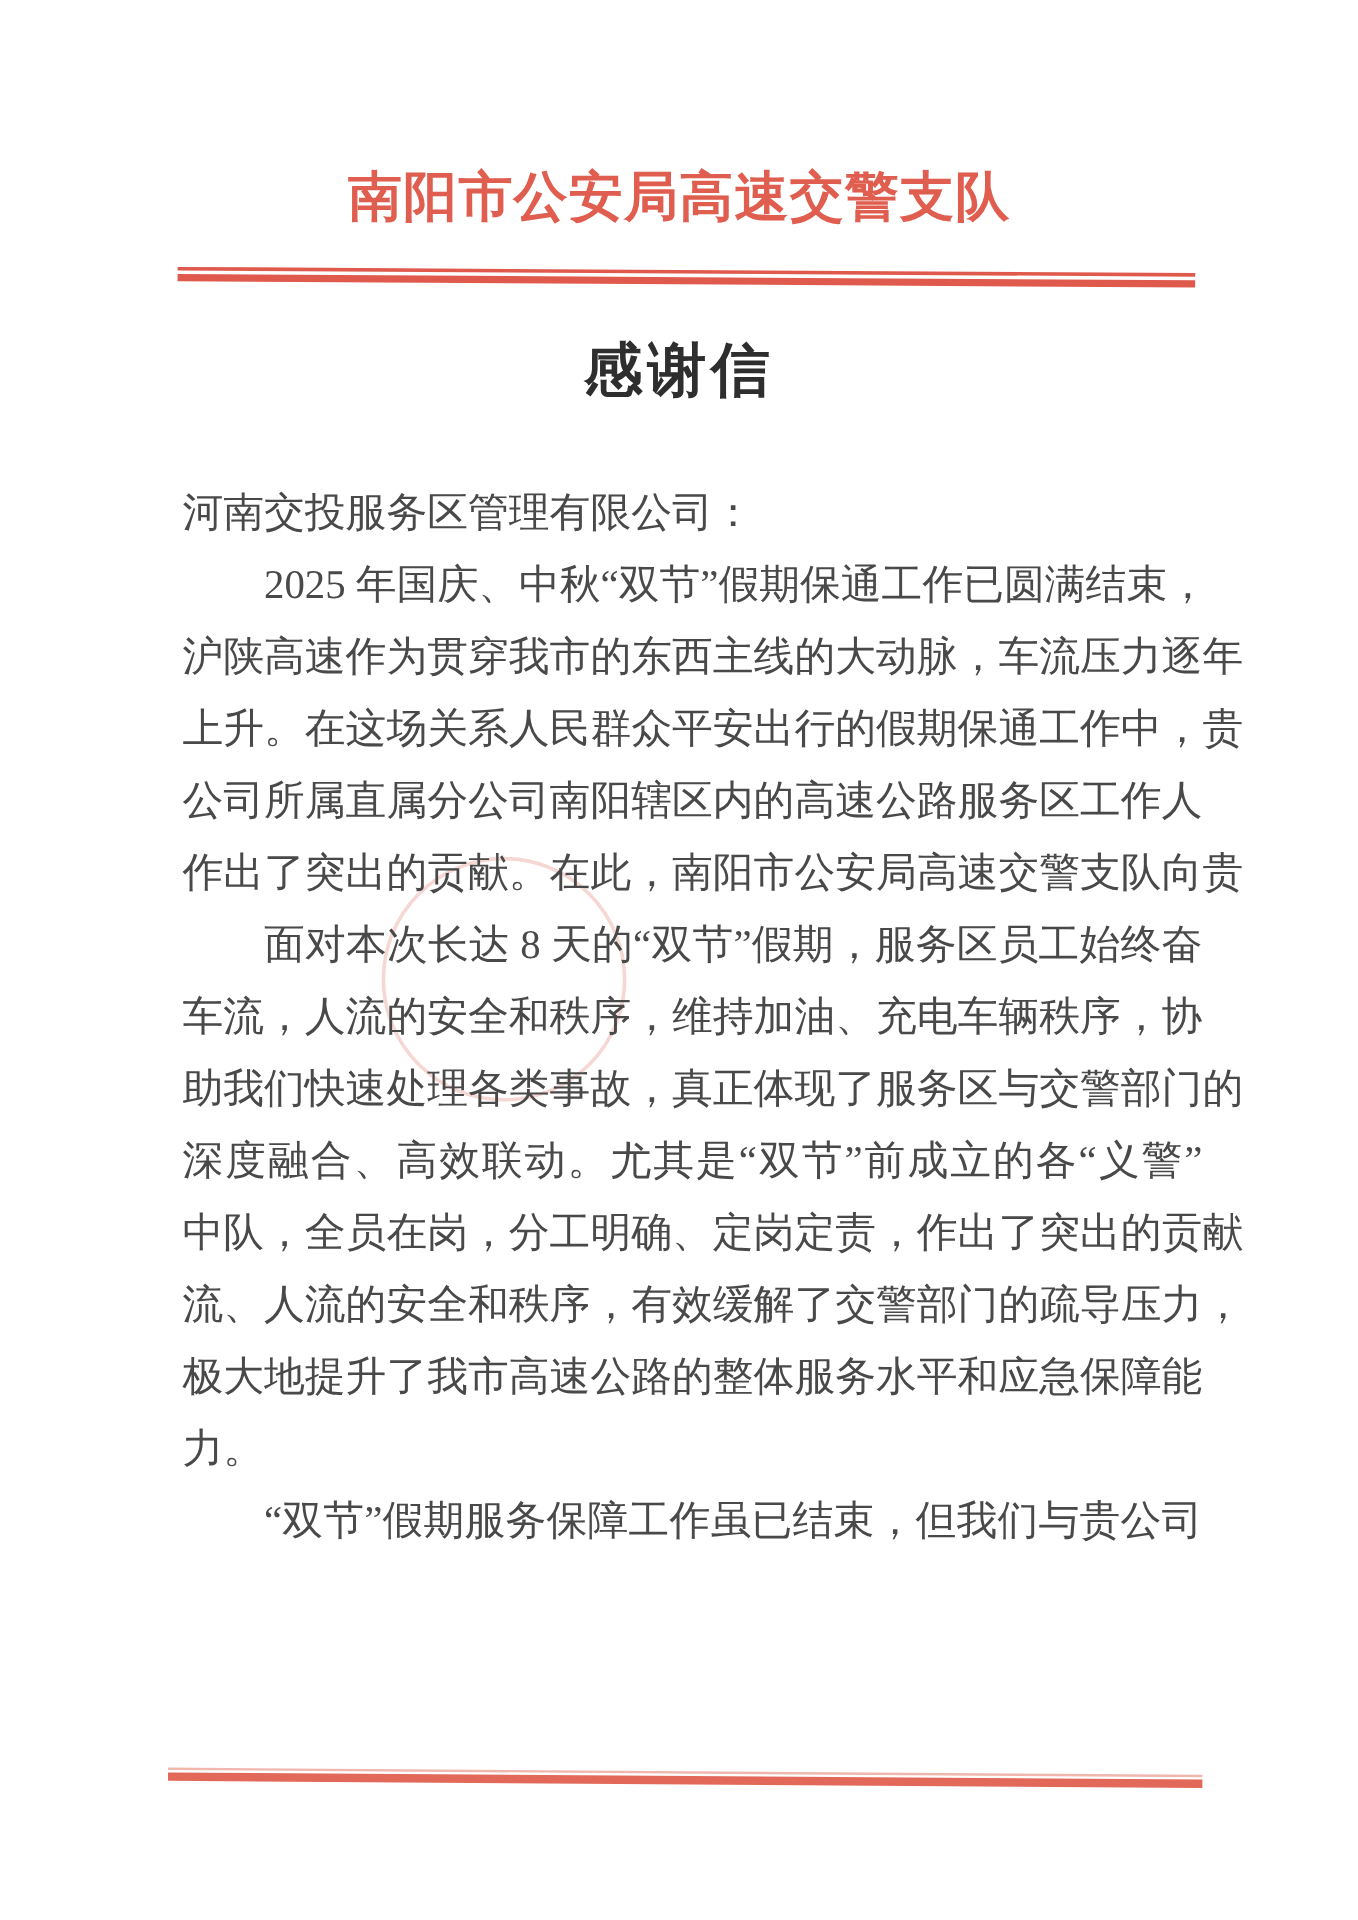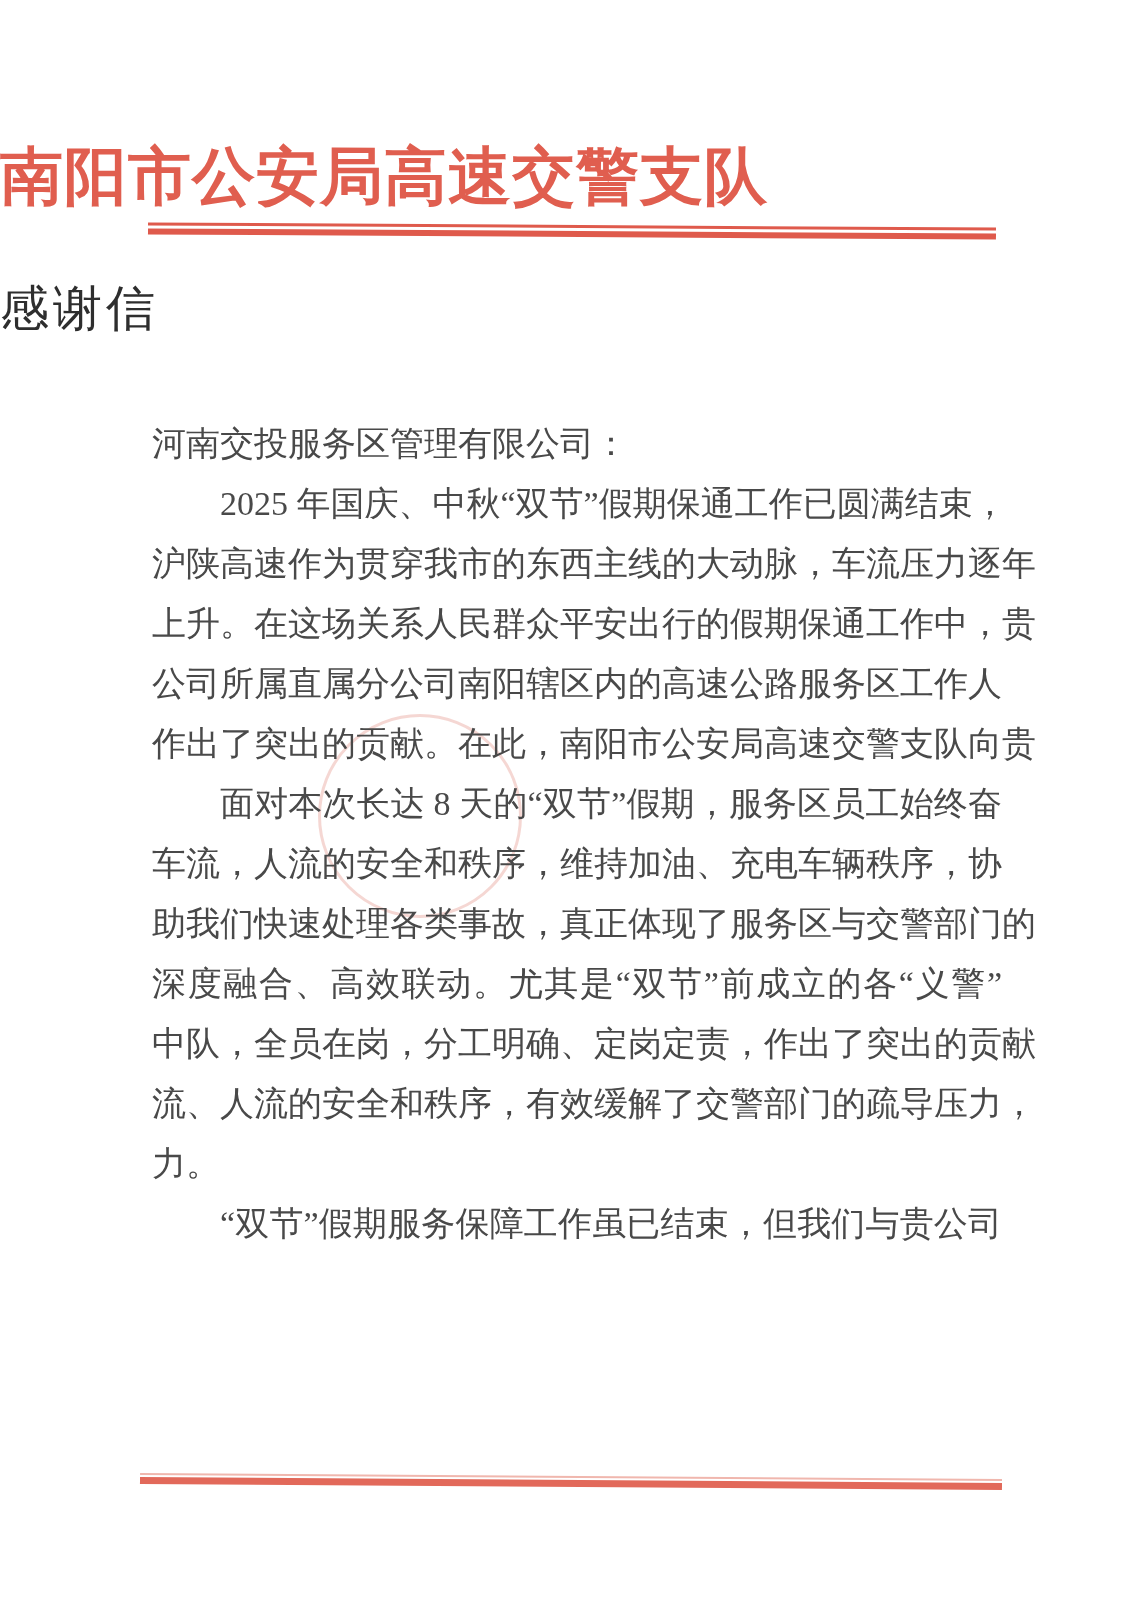--- a/index.html
+++ b/index.html
@@ -11,47 +11,47 @@
   html,body{margin:0;padding:0;}
   body{
     width:1132px;height:1600px;
     background:#ffffff;
     font-family:"Liberation Serif","DejaVu Serif",serif;
     overflow:hidden;position:relative;
   }
   .page{position:absolute;inset:0;background:#fff;}
   .letterhead{
     position:absolute;top:134px;left:0;right:0;
-    text-align:left;
-    font-size:63px;font-weight:bold;
+    text-align:center;
+    font-size:45px;font-weight:bold;
     letter-spacing:1px;
     color:var(--red);
     white-space:nowrap;
   }
   .head-rule{
     position:absolute;top:225px;left:148px;width:848px;
     transform:rotate(0.35deg);
   }
   .head-rule .rule-thin{height:3px;background:var(--rule-red);margin-bottom:3px;}
   .head-rule .rule-thick{height:6px;background:var(--rule-red);}
   .doc-title{
     position:absolute;top:276px;left:0;right:0;margin:0;
-    text-align:left;
-    font-size:49px;font-weight:normal;
+    text-align:center;
+    font-size:49px;font-weight:bold;
     color:var(--title-ink);
     letter-spacing:4px;
   }
   .stamp{
     position:absolute;top:714px;left:318px;
     width:198px;height:198px;border-radius:50%;
     border:3px solid rgba(222,122,110,0.30);
     pointer-events:none;
   }
   .body-text{
-    position:absolute;top:414px;left:152px;width:850px;
+    position:absolute;top:398px;left:152px;width:850px;
     font-size:34px;color:var(--ink);
   }
   .line{
     height:60px;line-height:60px;
     white-space:nowrap;
     text-align:justify;
     text-align-last:justify;
     text-justify:inter-character;
     overflow:visible;
   }
@@ -89,20 +89,21 @@
     <div class="line">沪陕高速作为贯穿我市的东西主线的大动脉，车流压力逐年</div>
     <div class="line">上升。在这场关系人民群众平安出行的假期保通工作中，贵</div>
     <div class="line">公司所属直属分公司南阳辖区内的高速公路服务区工作人</div>
     <div class="line">作出了突出的贡献。在此，南阳市公安局高速交警支队向贵</div>
     <div class="line indent">面对本次长达 8 天的“双节”假期，服务区员工始终奋</div>
     <div class="line">车流，人流的安全和秩序，维持加油、充电车辆秩序，协</div>
     <div class="line">助我们快速处理各类事故，真正体现了服务区与交警部门的</div>
     <div class="line">深度融合、高效联动。尤其是“双节”前成立的各“义警”</div>
     <div class="line">中队，全员在岗，分工明确、定岗定责，作出了突出的贡献</div>
     <div class="line">流、人流的安全和秩序，有效缓解了交警部门的疏导压力，</div>
+    <div class="line">极大地提升了我市高速公路的整体服务水平和应急保障能</div>
     <div class="line flush">力。</div>
     <div class="line indent">“双节”假期服务保障工作虽已结束，但我们与贵公司</div>
   </div>
 
   <div class="foot-rule">
     <div class="rule-thin"></div>
     <div class="rule-thick"></div>
   </div>
 
 </div>

